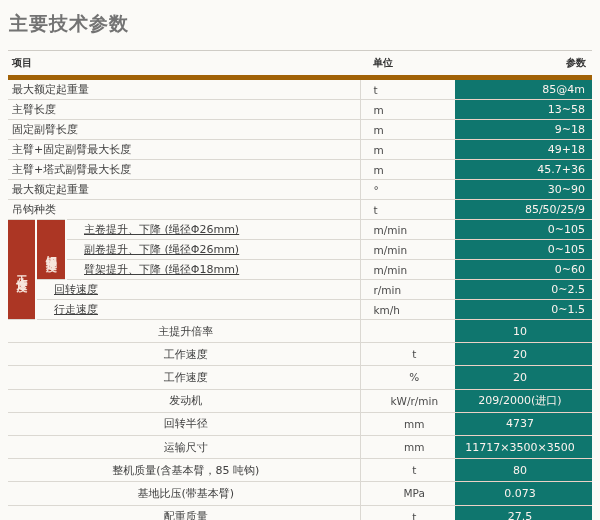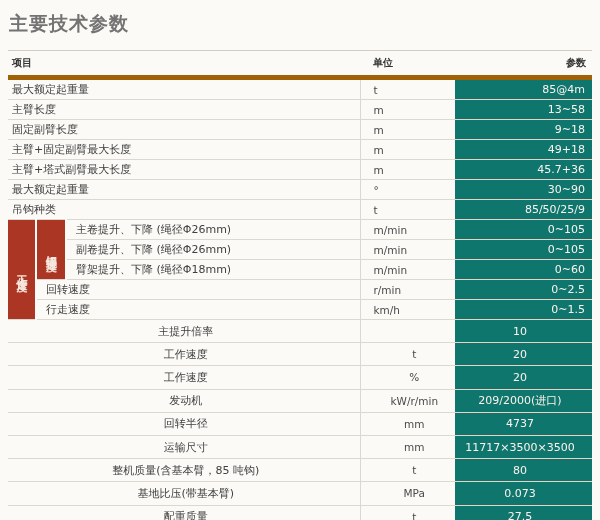--- a/index.html
+++ b/index.html
@@ -24,21 +24,21 @@
   }
   th.th-item  { padding-left:4px; }
   th.th-unit  { padding-left:13px; }
   th.th-value { text-align:right; padding-right:6px; }
   tbody td {
     height:19px; border-bottom:1px solid #dbd8d2;
     font-size:11px; color:#404040; padding:0; vertical-align:middle;
   }
   tr.tall td { height:22.2px;text-align:center; }
   td.td-item { padding-left:4px; white-space:nowrap;margin-left:44px; }
-  td.td-item.sub { padding-left:9px; }
+  td.td-item.sub { padding-left:17px;text-decoration:underline; }
   td.td-unit { padding-left:13px; border-left:1px solid #dbd8d2; color:#4a4a4a; font-size:10.5px; }
   td.td-value {
     background:#0f766e; color:#fdf3ee; text-align:right;
     padding-right:7px; border-bottom:1px solid #ecd2c6;
     font-size:11px;
   }
   td.vlabel-cell {
     background:#ac3624; text-align:center;
     border-right:2px solid #fbfaf7; border-bottom:1px solid #dbd8d2;
   }

